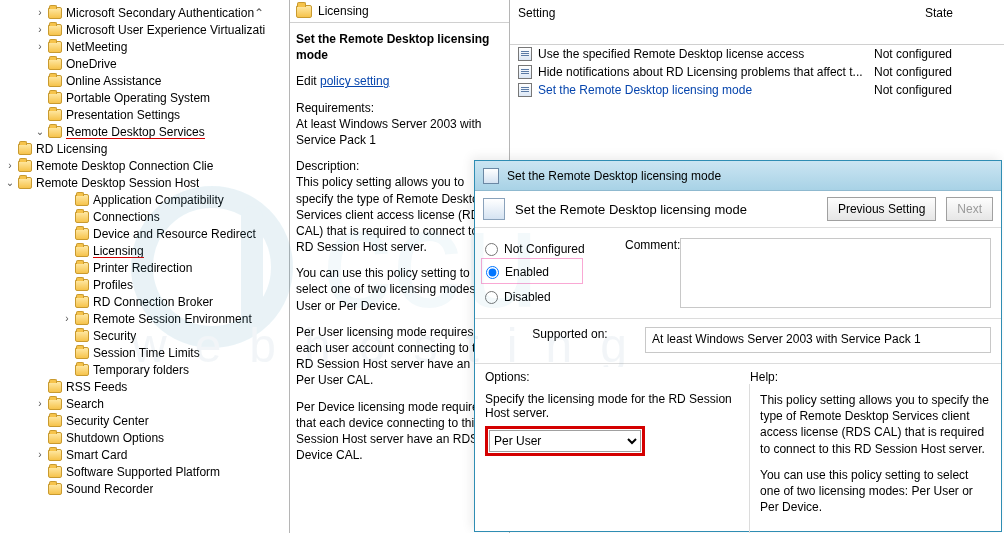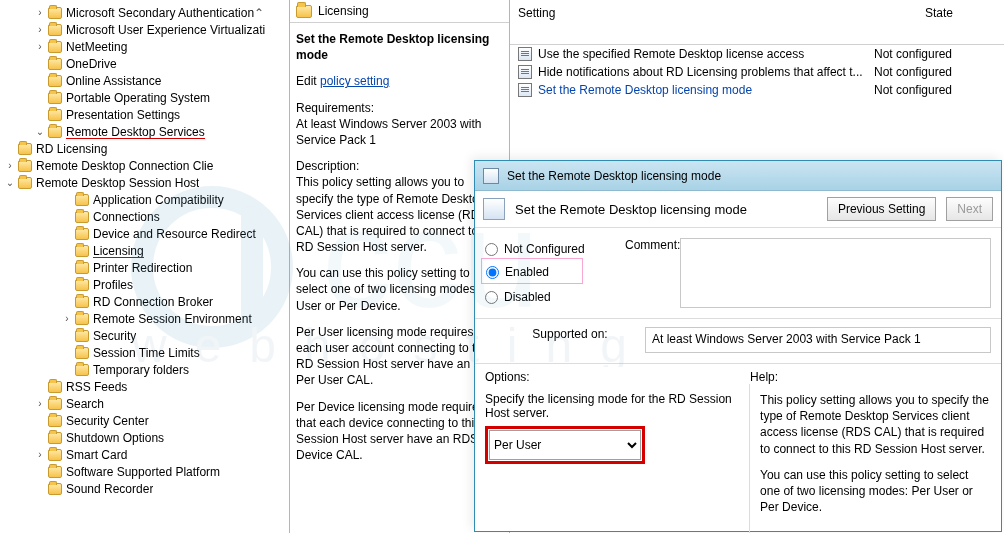--- a/index.html
+++ b/index.html
@@ -236,21 +236,21 @@
     border:3px solid #d40000;
     padding:1px;
     width:160px;
     margin-top:6px;
   }
   select.dropdown{
     width:100%;
     font:inherit;
     border:1px solid #a0a0a0;
     background:#fff;
-    height:30px;
+    height:22px;
   }
   .help-text p{margin:0 0 10px 0; line-height:1.35;}
 
   
   .watermark{
     position:absolute; inset:0;
     pointer-events:none;
     display:flex; align-items:center; justify-content:center;
     opacity:.10;
     border-radius:12px;

